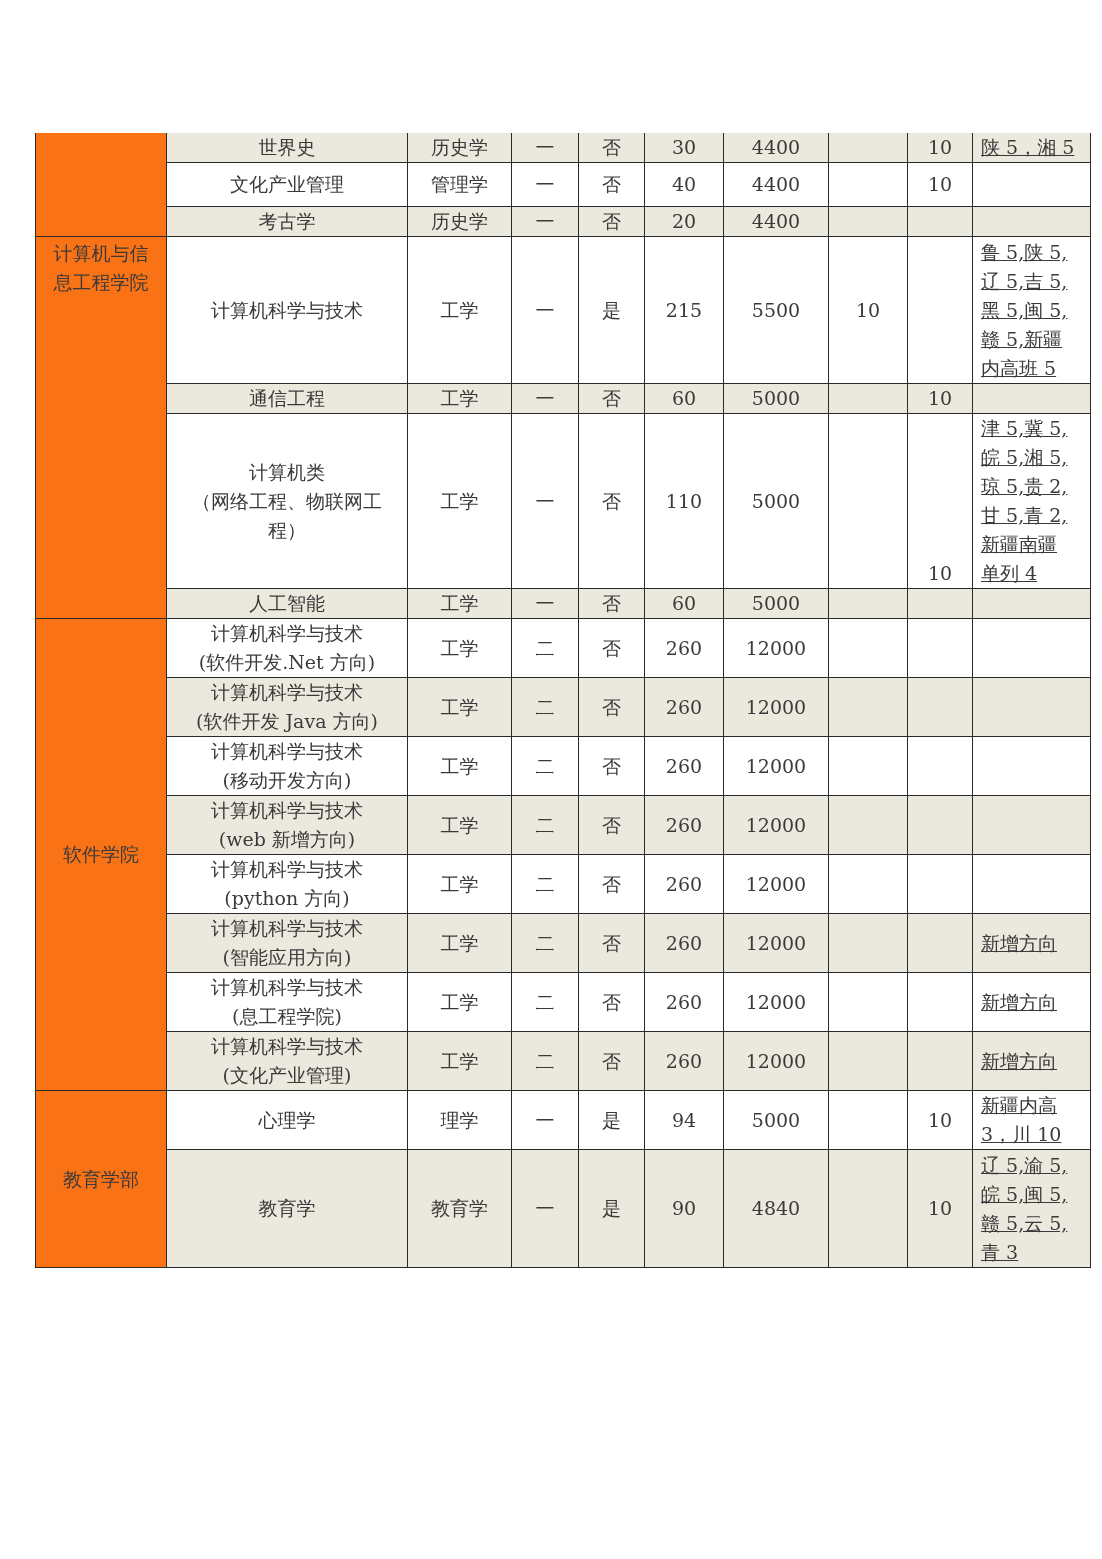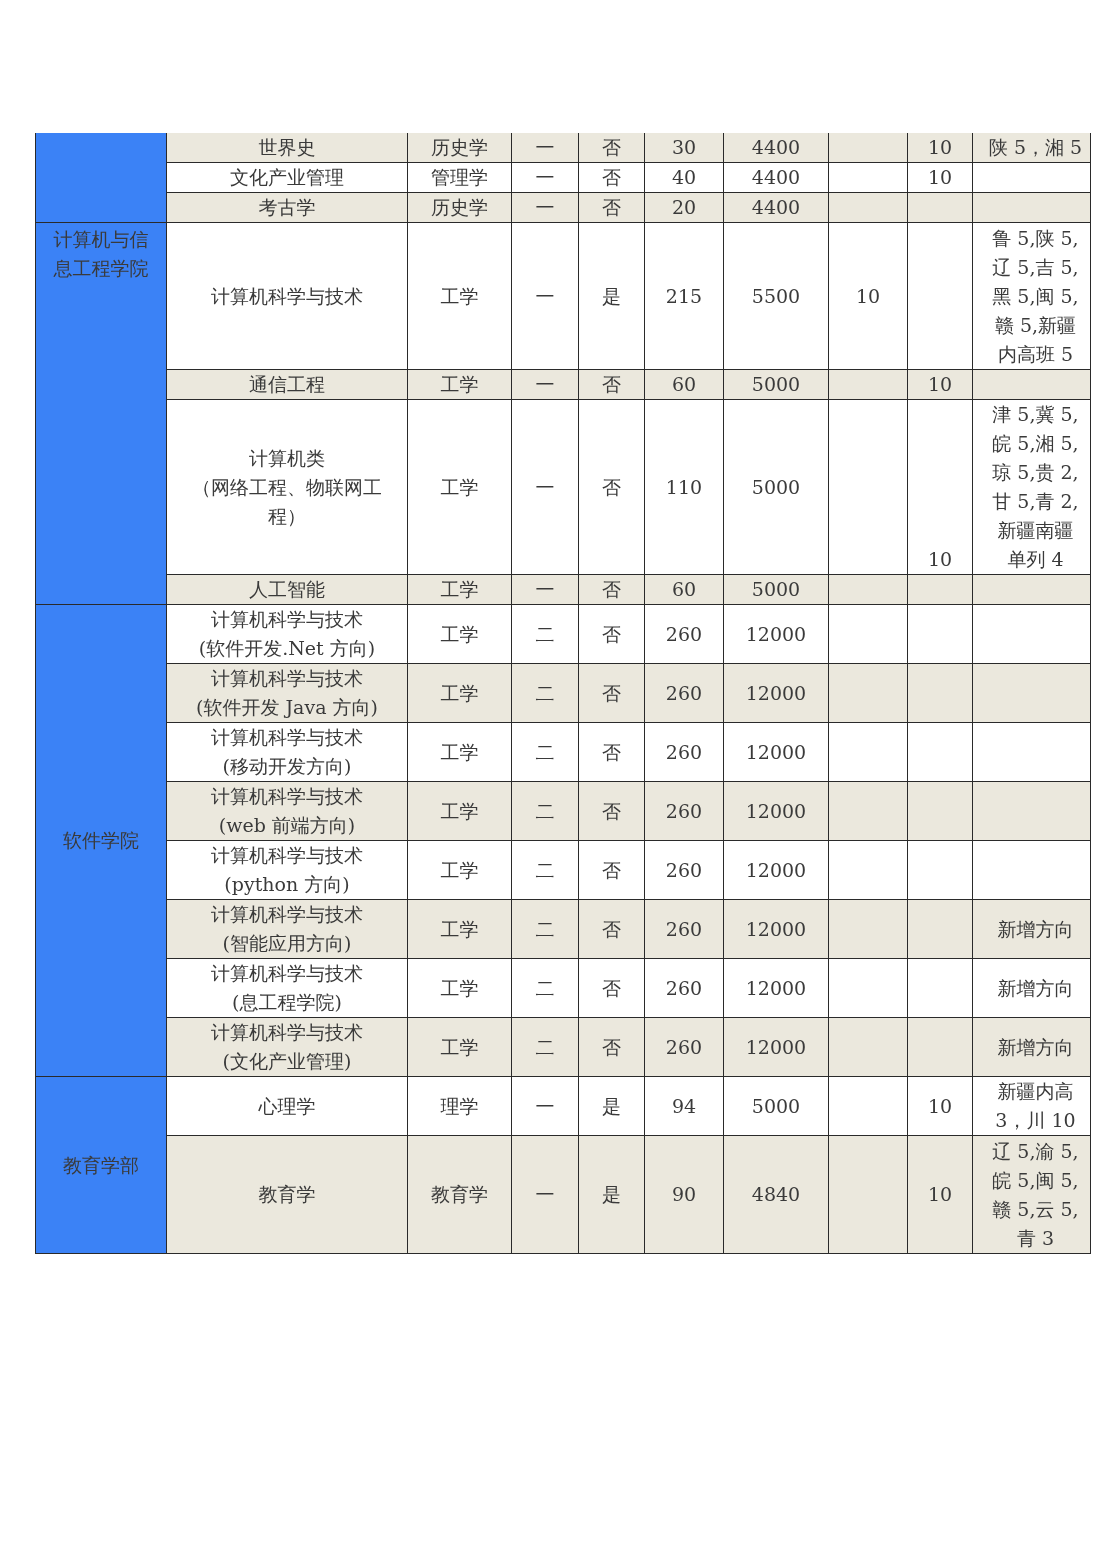--- a/index.html
+++ b/index.html
@@ -2,22 +2,22 @@
 <html><head>
 <meta charset="utf-8">
 <style>
   html, body { margin: 0; padding: 0; background: #ffffff; }
   body { width: 1102px; height: 1559px; position: relative; overflow: hidden;
          font-family: "DejaVu Serif", "Liberation Serif", serif; color: #3a3a3a; }
   table { position: absolute; left: 35px; top: 133px; border-collapse: collapse; table-layout: fixed; width: 1055px; }
   td { border: 1px solid #2a2a2a; text-align: center; vertical-align: middle; font-size: 19px;
        line-height: 29px; padding: 0 2px; overflow: hidden; }
   tr.shade td.c { background: #ebe8dd; }
-  td.college { background: #3b82f6; line-height: 29px; padding: 0 4px; vertical-align: middle; }
-  td.note { text-align: center; padding-left: 8px; padding-right: 0; }
+  td.college { background: #f97316; line-height: 29px; padding: 0 4px; vertical-align: middle; }
+  td.note { text-align: left; padding-left: 8px; padding-right: 0; text-decoration: underline; }
   td.bottom { vertical-align: bottom; }
   table { border-top: none; }
   tr.first td { border-top: none; }
   .ln { display: block; }
 </style>
 </head>
 <body>
 
 <table>
   <colgroup>
@@ -39,21 +39,21 @@
       <td class="c">世界史</td>
       <td class="c">历史学</td>
       <td class="c">一</td>
       <td class="c">否</td>
       <td class="c">30</td>
       <td class="c">4400</td>
       <td class="c"></td>
       <td class="c">10</td>
       <td class="c note">陕 5，湘 5</td>
     </tr>
-    <tr style="height:30px">
+    <tr style="height:44px">
       <td class="c">文化产业管理</td>
       <td class="c">管理学</td>
       <td class="c">一</td>
       <td class="c">否</td>
       <td class="c">40</td>
       <td class="c">4400</td>
       <td class="c"></td>
       <td class="c">10</td>
       <td class="c note"></td>
     </tr>
@@ -174,21 +174,21 @@
       <td class="c">否</td>
       <td class="c">260</td>
       <td class="c">12000</td>
       <td class="c"></td>
       <td class="c"></td>
       <td class="c note"></td>
     </tr>
     <tr class="shade" style="height:59px">
       <td class="c">
           <span class="ln">计算机科学与技术</span>
-          <span class="ln">(web 前端方向)</span>
+          <span class="ln">(web 新增方向)</span>
         </td>
       <td class="c">工学</td>
       <td class="c">二</td>
       <td class="c">否</td>
       <td class="c">260</td>
       <td class="c">12000</td>
       <td class="c"></td>
       <td class="c"></td>
       <td class="c note"></td>
     </tr>

